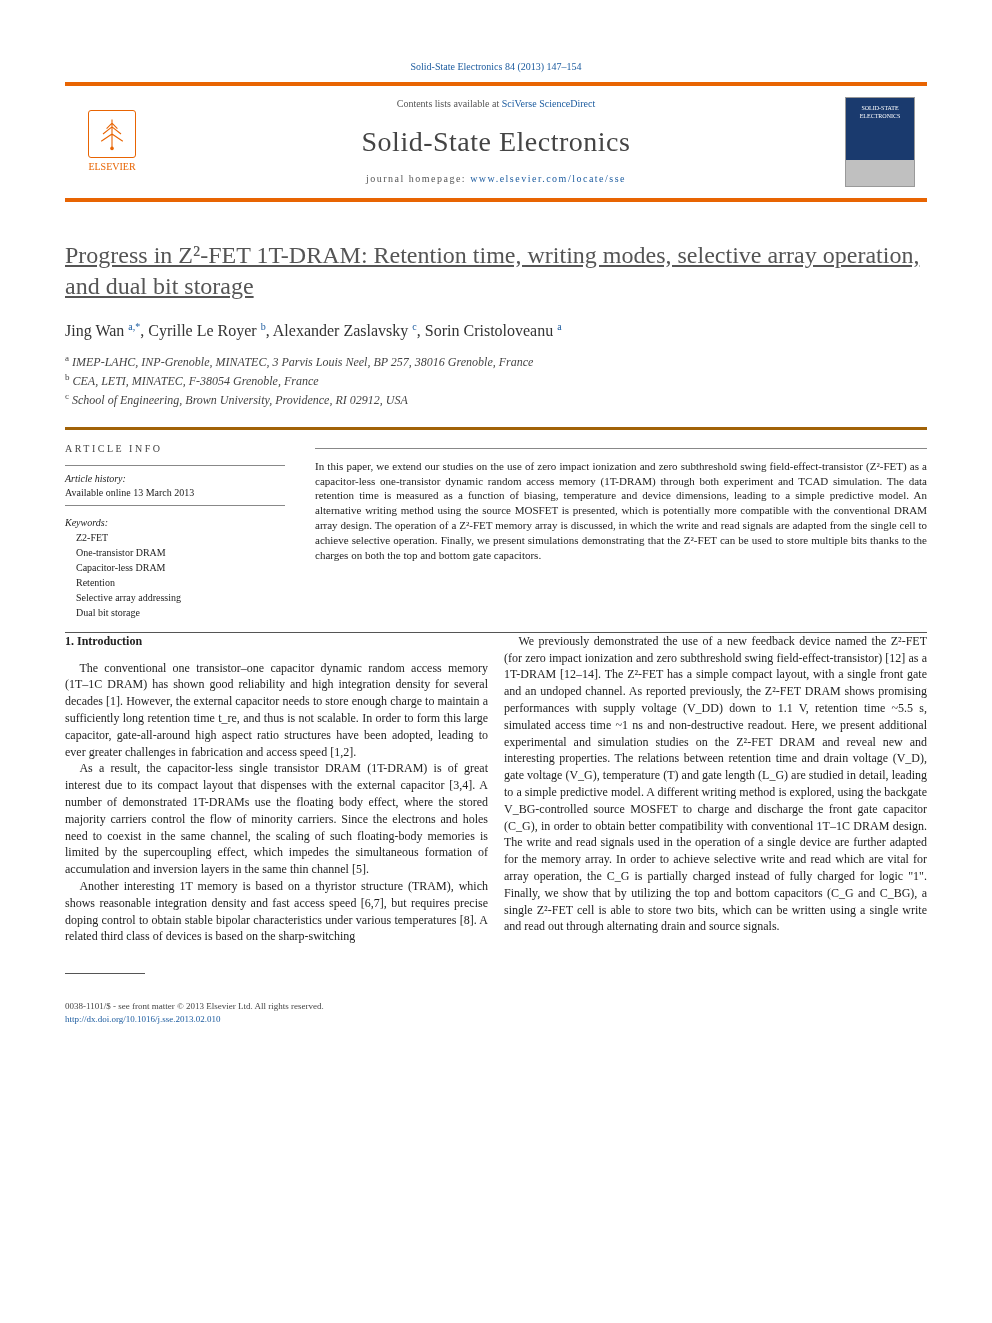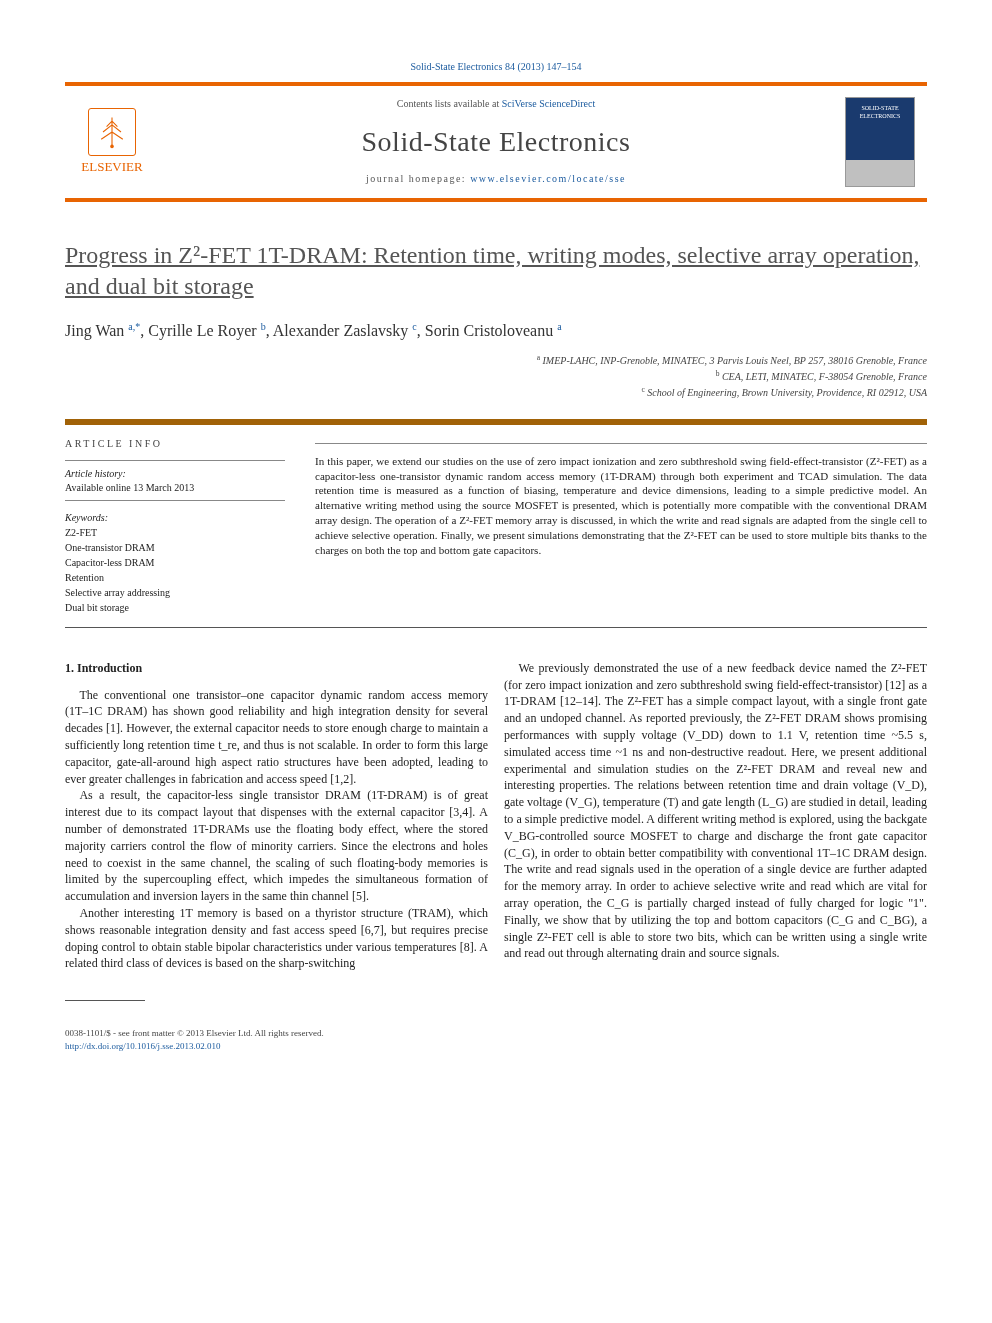--- a/index.html
+++ b/index.html
@@ -29,21 +29,21 @@
     display: flex;
     align-items: center;
     position: relative;
     height: 120px;
   }
   .elsevier-logo {
     width: 70px;
     display: flex;
     flex-direction: column;
     align-items: center;
-    font-size: 13px;
+    font-size: 10px;
     color: #e86402;
   }
   .elsevier-tree {
     width: 48px;
     height: 48px;
     border: 1px solid #e86402;
     border-radius: 3px;
     display: flex;
     align-items: center;
     justify-content: center;
@@ -98,52 +98,51 @@
     text-decoration: underline;
   }
   .authors {
     font-size: 16px;
     color: #333;
     margin-bottom: 10px;
   }
   .authors sup { font-size: 10px; color: #1a5a9e; }
   .authors a { color: #1a5a9e; text-decoration: none; }
   .affiliations {
-    font-size: 10px;
+    font-size: 12px;
     font-style: italic;
     color: #444;
     line-height: 1.5;
     margin-bottom: 18px;
-    text-align: right;
   }
   .affiliations sup { font-style: normal; }
   .info-abstract {
     display: flex;
     gap: 30px;
-    border-top: 6px solid #a16207;
+    border-top: 3px solid #a16207;
     border-bottom: 1px solid #555;
     padding: 0;
   }
   .article-info {
     width: 220px;
     padding: 12px 0;
     font-size: 10px;
   }
   .article-info h4 {
     font-size: 10px;
     letter-spacing: 2.5px;
     font-weight: normal;
     color: #444;
     margin-bottom: 10px;
     text-transform: uppercase;
   }
   .article-info hr { border: none; border-top: 1px solid #888; margin: 6px 0; }
   .article-info .hist-label { font-style: italic; }
   .article-info .kw-label { font-style: italic; margin-top: 10px; }
-  .article-info .kw-list { line-height: 1.5; }
+  .article-info .kw-list { line-height: 1.5; margin-left: 11px; }
   .abstract {
     flex: 1;
     padding: 12px 0;
     font-size: 11px;
     text-align: justify;
   }
   .abstract h4 {
     font-size: 10px;
     letter-spacing: 2.5px;
     font-weight: normal;
@@ -153,21 +152,20 @@
   }
   .abstract hr { border: none; border-top: 1px solid #888; margin: 6px 0 10px 0; }
   .abstract .copyright {
     text-align: right;
     font-size: 10px;
     margin-top: 10px;
   }
   .body-cols {
     display: flex;
     gap: 16px;
-    margin-top: 32px;
   }
   .col {
     flex: 1;
     font-size: 12px;
     text-align: justify;
     line-height: 1.4;
   }
   .col h3 {
     font-size: 12px;
     font-weight: bold;

